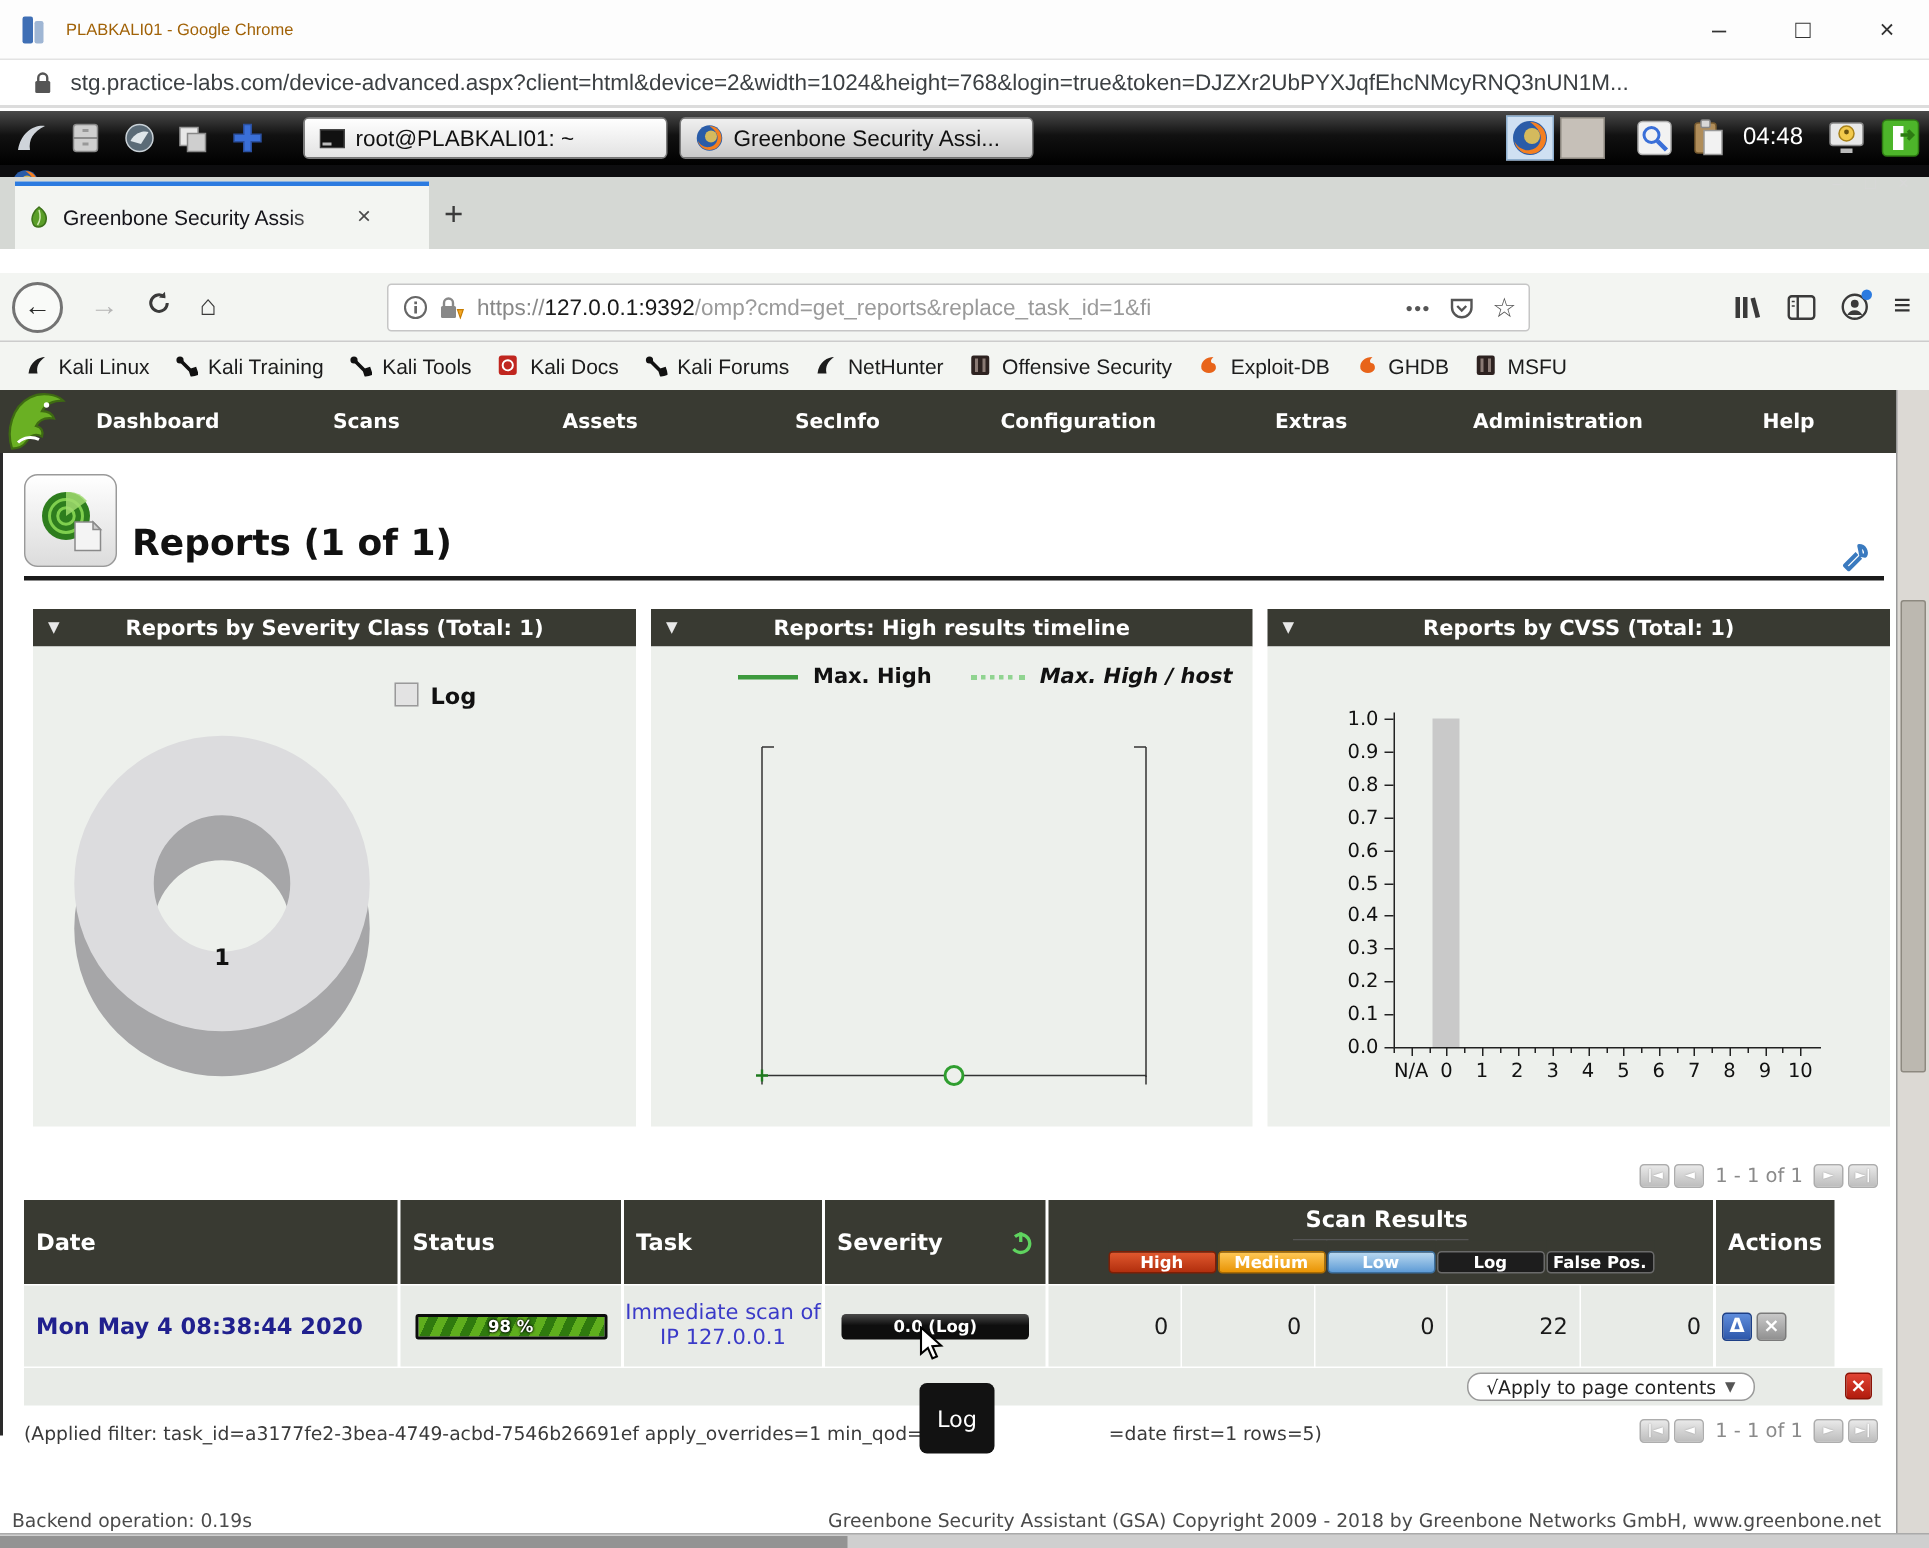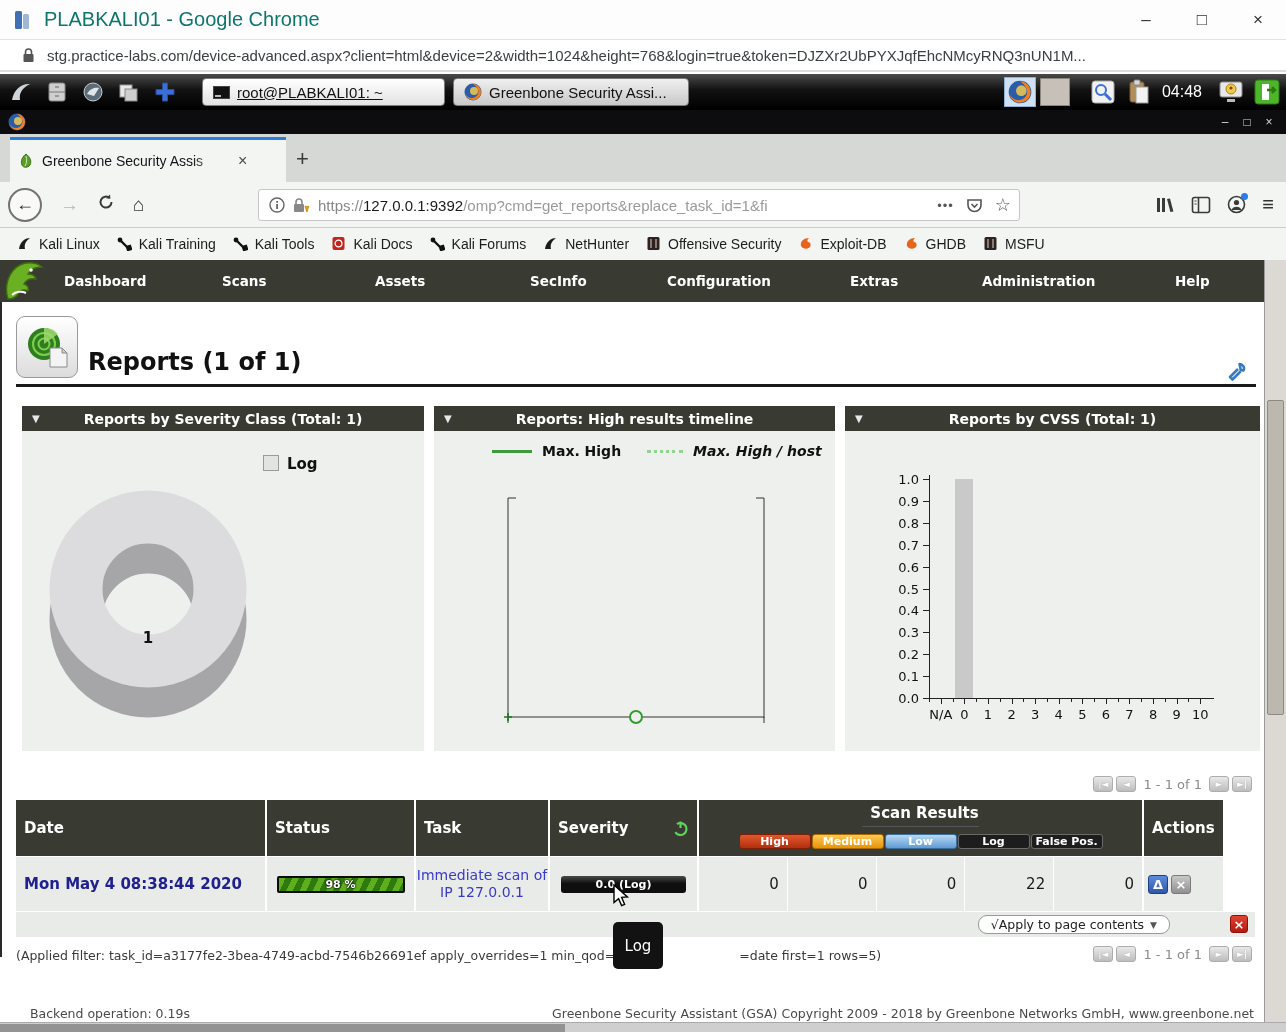--- a/index.html
+++ b/index.html
@@ -4,52 +4,52 @@
 <style>
   html,body{margin:0;padding:0;background:#555;}
   #root{position:relative;width:1286px;height:1032px;background:#fff;overflow:hidden;
         font-family:"Liberation Sans",sans-serif;-webkit-font-smoothing:antialiased;}
   [data-interactable]{box-sizing:border-box;}
 
   
   .chrome-titlebar{position:absolute;left:0;top:0;width:1286px;height:40px;background:#fdfdfd;
     border-bottom:1px solid #e3e3e3;display:flex;align-items:center;}
   .chrome-app-icon{margin-left:14px;width:18px;height:20px;}
-  .chrome-title{margin-left:12px;font-size:20px;color:#0f766e;text-align:center;}
+  .chrome-title{margin-left:12px;font-size:11px;color:#a16207;text-align:center;}
   .win-controls{position:absolute;right:0;top:0;height:40px;display:flex;}
   .win-btn{width:56px;height:40px;display:flex;align-items:center;justify-content:center;
     font-size:17px;color:#333;}
   .chrome-addressbar{position:absolute;left:0;top:41px;width:1286px;height:31px;background:#fff;
     border-bottom:2px solid #dcdcdc;display:flex;align-items:center;}
   .chrome-url{margin-left:12px;font-size:15px;color:#3c4043;white-space:nowrap;overflow:hidden;
     text-overflow:ellipsis;max-width:1230px;}
 
   
   .kali-taskbar{position:absolute;left:0;top:74px;width:1286px;height:36px;
     background:linear-gradient(#4a4a4a,#111 45%,#000);display:flex;align-items:center;}
   .tb-icon{width:30px;height:28px;margin-left:6px;display:flex;align-items:center;justify-content:center;}
   .tb-winbtn{height:28px;border:1px solid #7a7a7a;border-radius:4px;display:flex;align-items:center;
     padding:0 10px;font-size:15px;color:#111;white-space:nowrap;overflow:hidden;}
-  .tb-winbtn.active{background:linear-gradient(#ffffff,#e2e2e2);width:243px;margin-left:22px;text-decoration:underline;}
+  .tb-winbtn.active{background:linear-gradient(#ffffff,#e2e2e2);width:243px;margin-left:22px;}
   .tb-winbtn.second{background:linear-gradient(#f0f0f0,#c9c9c9);width:236px;margin-left:8px;}
   .tb-winbtn .lbl{overflow:hidden;white-space:nowrap;}
   .tb-tray{position:absolute;right:4px;top:0;height:36px;display:flex;align-items:center;}
   .tray-clock{color:#fff;font-size:16px;margin:0 8px;}
   .ff-box{width:32px;height:30px;background:#cfe0f2;border:1px solid #8fb0d0;display:flex;
     align-items:center;justify-content:center;margin-right:4px;}
   .gray-box{width:30px;height:28px;background:#c6c0b8;border:1px solid #8a857d;margin-right:12px;}
 
   
   .ff-titlebar{position:absolute;left:0;top:110px;width:1286px;height:24px;background:#0d0d0f;
     display:flex;align-items:center;}
   .ff-title{position:absolute;left:0;right:0;text-align:center;color:#f2f2f2;font-weight:bold;font-size:14px;}
   .ff-controls{position:absolute;right:6px;top:0;height:24px;display:flex;align-items:center;z-index:2;}
   .ff-ctl{width:22px;text-align:center;color:#d8d8d8;font-size:12px;}
 
-  .ff-tabbar{position:absolute;left:0;top:134px;width:1286px;height:48px;background:#d5d8d4;}
+  .ff-tabbar{position:absolute;left:0;top:118px;width:1286px;height:48px;background:#d5d8d4;}
   .ff-tab{position:absolute;left:10px;top:3px;width:276px;height:45px;background:#f3f5f2;
     border-top:3px solid #2c7be0;display:flex;align-items:center;padding:0 8px;}
   .tab-label{margin-left:8px;font-size:14px;color:#15141a;white-space:nowrap;overflow:hidden;width:190px;position:relative;}
   .tab-fade{position:absolute;right:0;top:0;width:40px;height:20px;background:linear-gradient(90deg,rgba(243,245,242,0),#f3f5f2);}
   .tab-close{margin-left:6px;color:#4a4a4a;font-size:16px;}
   .ff-newtab{position:absolute;left:296px;top:12px;font-size:22px;color:#3a3a3a;}
 
   .ff-navbar{position:absolute;left:0;top:182px;width:1286px;height:46px;background:#f3f5f2;
     border-bottom:1px solid #ccc;display:flex;align-items:center;}
   .nav-back{width:34px;height:34px;border:2px solid #737373;border-radius:50%;margin-left:8px;
@@ -167,21 +167,21 @@
   .red-x{position:absolute;right:7px;top:3px;width:18px;height:18px;background:linear-gradient(#e04333,#b21c0e);
     border:1px solid #8a1206;border-radius:3px;color:#fff;font-weight:bold;font-size:13px;
     display:flex;align-items:center;justify-content:center;}
 
   .applied-filter{position:absolute;left:14px;top:646px;font-size:12.5px;color:#3a3a3a;white-space:nowrap;}
   .filter-gap{display:inline-block;width:90px;}
 
   .tooltip{position:absolute;left:611px;top:620px;width:50px;height:47px;background:#121212;border-radius:5px;
     color:#fff;font-size:15px;display:flex;align-items:center;justify-content:center;z-index:30;}
 
-  .footer-left{position:absolute;left:28px;top:704px;font-size:12.5px;color:#4a4a4a;}
+  .footer-left{position:absolute;left:6px;top:704px;font-size:12.5px;color:#4a4a4a;}
   .footer-right{position:absolute;right:10px;top:704px;font-size:12.5px;color:#4a4a4a;}
 
   .page-scrollbar{position:absolute;left:1264px;top:260px;width:22px;height:762px;background:#dcd9d4;
     border-left:1px solid #9a9a9a;}
   .page-scroll-thumb{position:absolute;left:2px;top:140px;width:17px;height:315px;background:#bcb8b0;
     border:1px solid #8d8980;border-radius:2px;}
   .bottom-strip{position:absolute;left:0;top:1022px;width:1286px;height:10px;background:#cfcfcf;border-top:1px solid #aaa;}
   .bottom-thumb{position:absolute;left:0;top:1px;width:565px;height:9px;background:#939393;}
 
   .cursor{position:absolute;left:612px;top:884px;z-index:40;}

